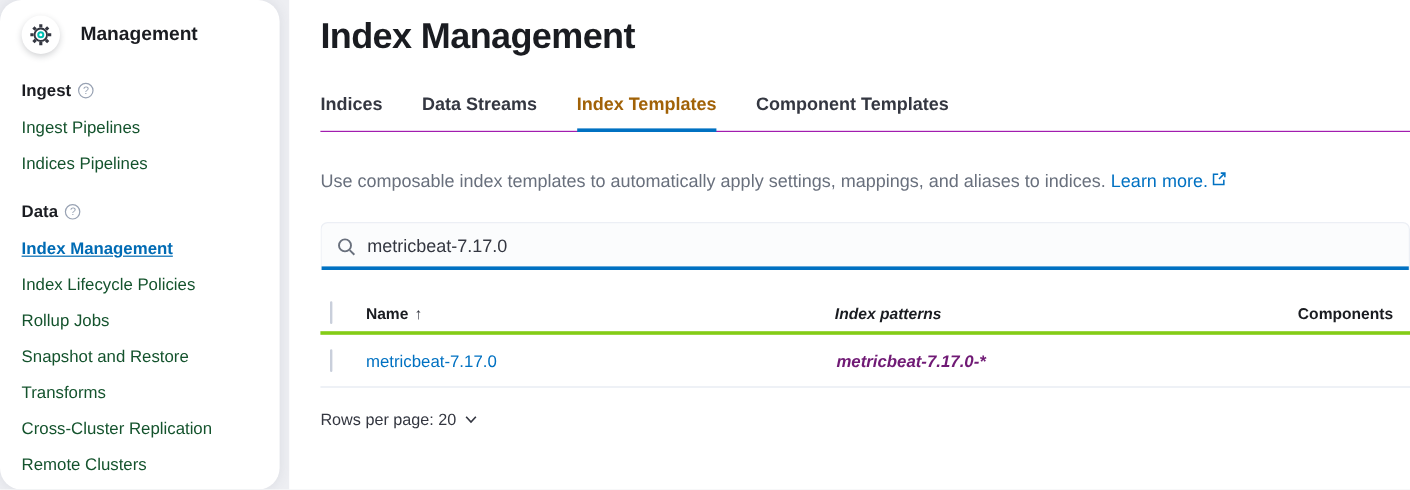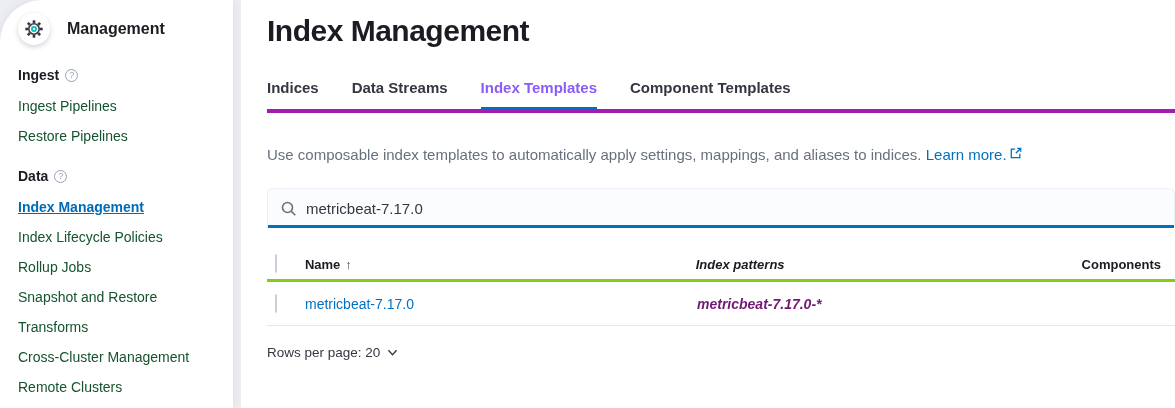--- a/index.html
+++ b/index.html
@@ -12,20 +12,21 @@
   }
 
   
   .sidebar {
     position: absolute; left: 0; top: 0; bottom: 0; width: 233px;
     background: #ffffff;
     border-top-left-radius: 42px;
     box-shadow: 0 0 10px rgba(65,78,101,0.10);
     padding: 13px 16px 0 18px;
     z-index: 2;
+    border-radius: 18px;
   }
   .sidebar-header { display: flex; align-items: center; gap: 17px; margin-bottom: 22px; }
   .avatar {
     width: 32px; height: 32px; border-radius: 50%;
     background: #fff; box-shadow: 0 2px 5px rgba(52,55,65,0.22);
     display: flex; align-items: center; justify-content: center;
     flex: 0 0 auto;
   }
   .sidebar-title { font-size: 16px; font-weight: 700; color: #1a1c21; }
   .nav-section { margin-bottom: 24px; }
@@ -46,26 +47,26 @@
     color: #006bb4; font-weight: 700; text-decoration: underline;
   }
 
   
   .main {
     position: absolute; left: 241px; right: 0; top: 0; bottom: 0;
     background: #ffffff; padding: 14px 0 0 26px; z-index: 1;
   }
   .page-title { font-size: 30px; font-weight: 700; color: #1a1c21; letter-spacing: -0.5px; }
 
-  .tabs { display: flex; gap: 33px; margin-top: 31px; border-bottom: 4px solid #a21caf; }
+  .tabs { display: flex; gap: 33px; margin-top: 31px; border-bottom: 1px solid #a21caf; }
   .tab {
     font-size: 15px; font-weight: 600; color: #343741;
     padding-bottom: 13px; cursor: pointer; position: relative; white-space: nowrap;
   }
-  .tab.active { color: #8b5cf6; }
+  .tab.active { color: #a16207; }
   .tab.active::after {
     content: ""; position: absolute; left: 0; right: 0; bottom: -1px;
     height: 3px; background: #0071c2;
   }
 
   .description { margin-top: 32px; font-size: 15px; color: #69707d; }
   .learn-more { color: #0071c2; font-weight: 500; text-decoration: none; cursor: pointer; }
   .ext-icon { display: inline-block; vertical-align: 1px; margin-left: 3px; }
 
   .search-bar {
@@ -132,34 +133,34 @@
     </span>
     <span class="sidebar-title">Management</span>
   </div>
 
   <div class="nav-section">
     <div class="nav-heading">
       <span>Ingest</span>
       <span class="help-icon">?</span>
     </div>
     <div class="nav-item">Ingest Pipelines</div>
-    <div class="nav-item">Restore Pipelines</div>
+    <div class="nav-item">Indices Pipelines</div>
   </div>
 
   <div class="nav-section">
     <div class="nav-heading">
       <span>Data</span>
       <span class="help-icon">?</span>
     </div>
     <div class="nav-item active">Index Management</div>
     <div class="nav-item">Index Lifecycle Policies</div>
     <div class="nav-item">Rollup Jobs</div>
     <div class="nav-item">Snapshot and Restore</div>
     <div class="nav-item">Transforms</div>
-    <div class="nav-item">Cross-Cluster Management</div>
+    <div class="nav-item">Cross-Cluster Replication</div>
     <div class="nav-item">Remote Clusters</div>
   </div>
 </nav>
 
 <main class="main">
   <h1 class="page-title">Index Management</h1>
 
   <div class="tabs">
     <div class="tab">Indices</div>
     <div class="tab">Data Streams</div>

